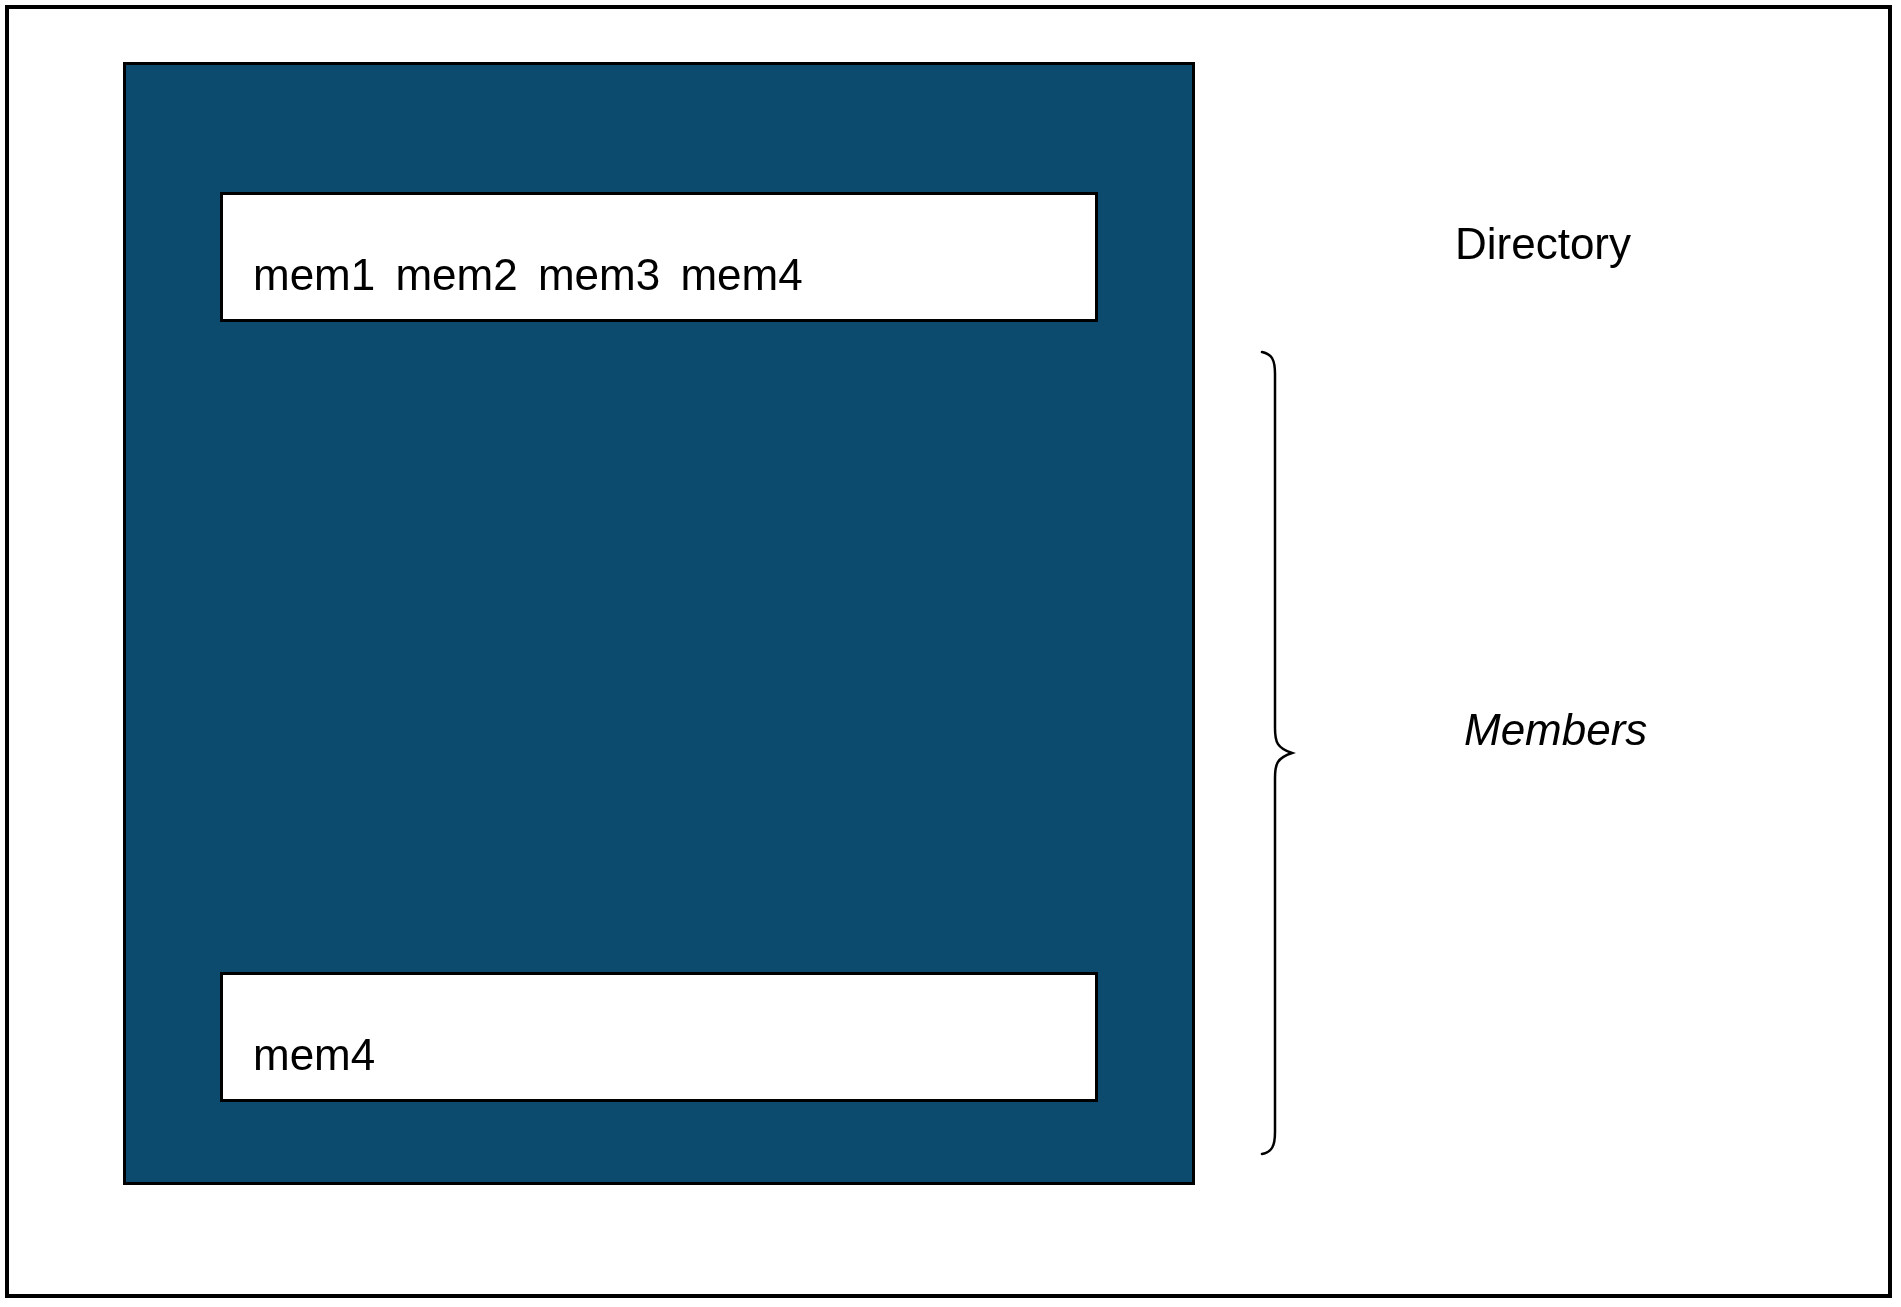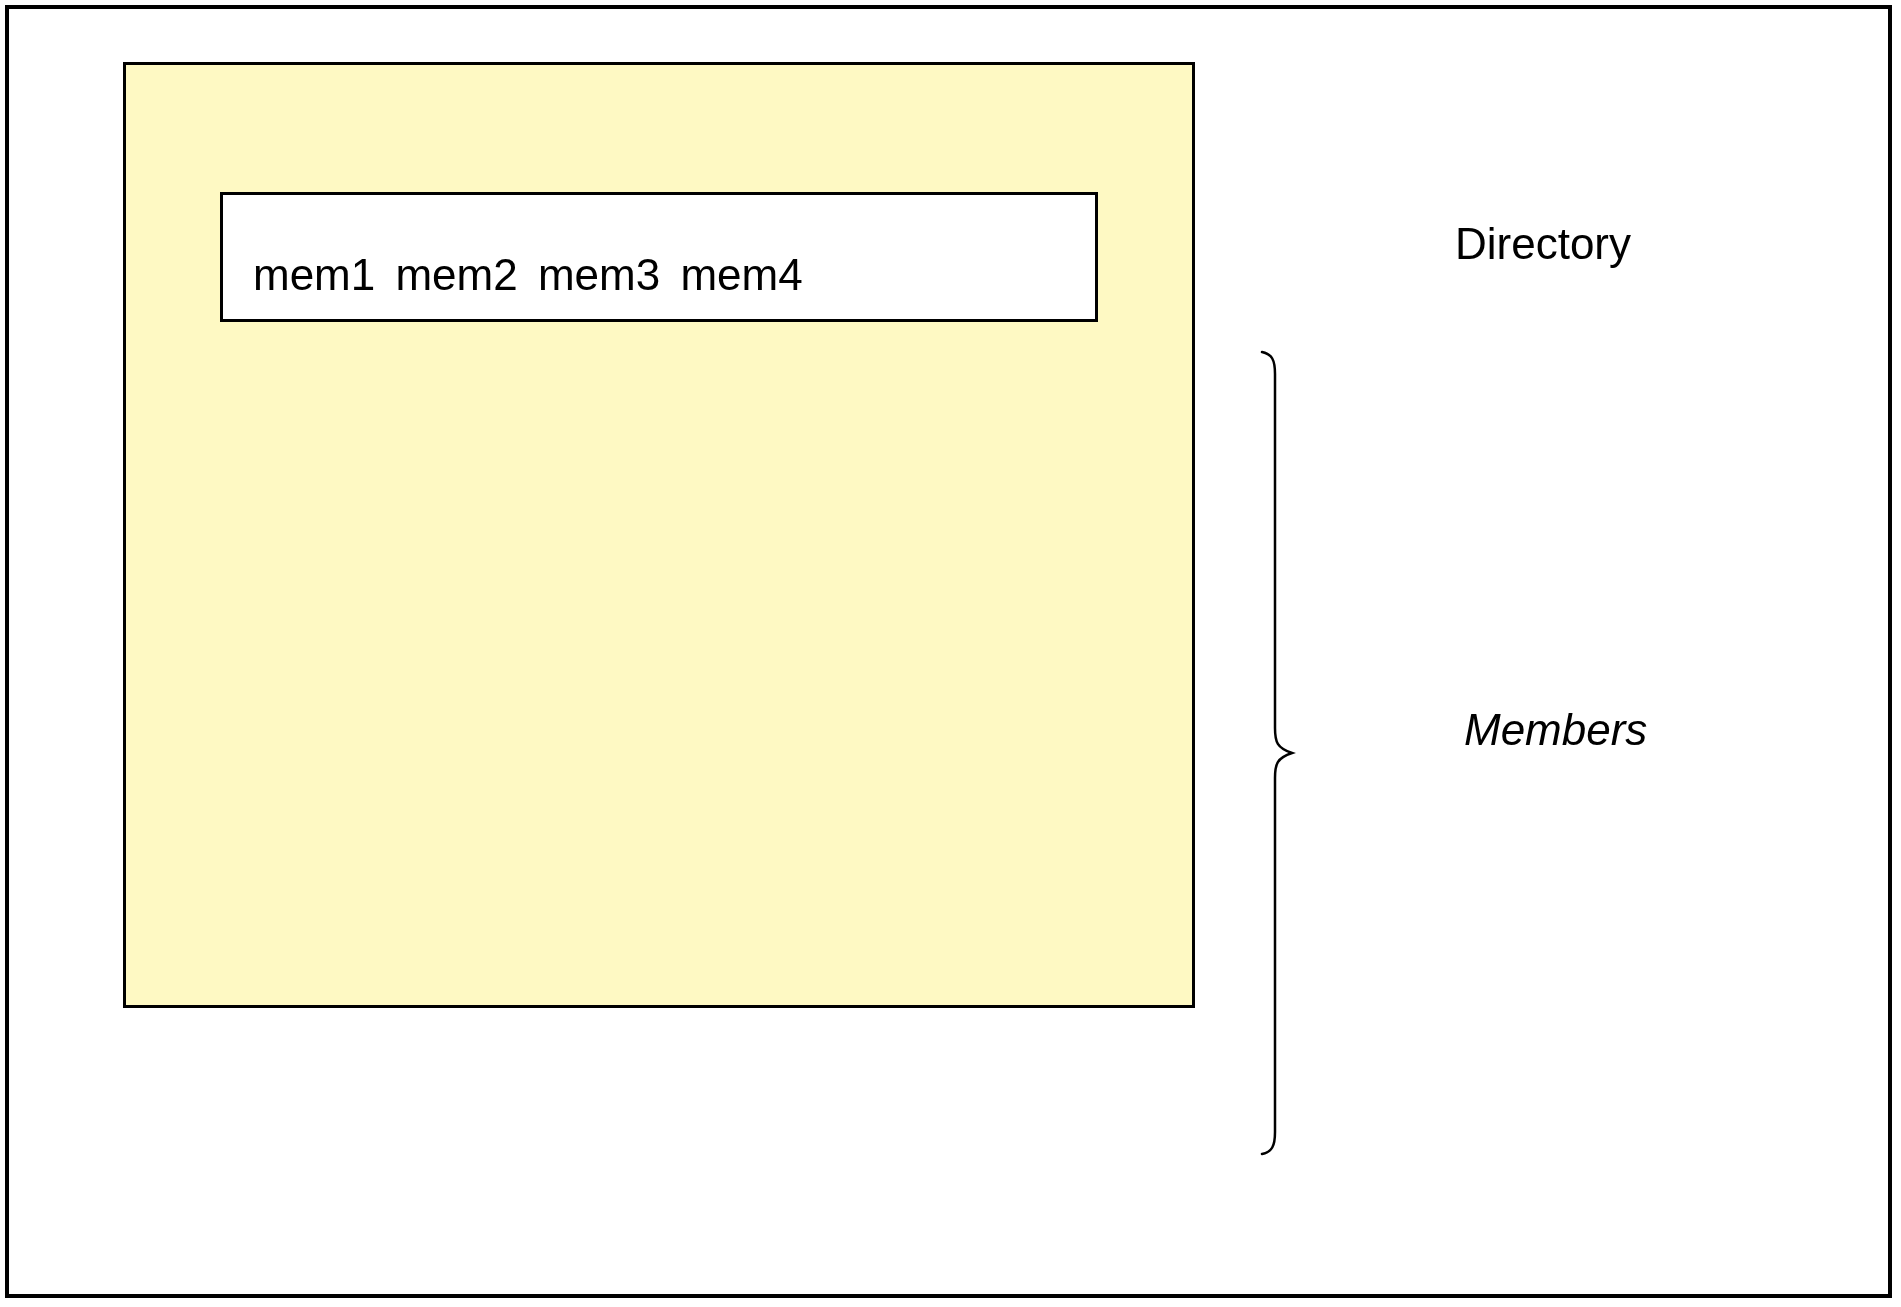--- a/index.html
+++ b/index.html
@@ -23,24 +23,24 @@
     width: 1887px;
     height: 1293px;
     border: 4px solid #000000;
     box-sizing: border-box;
   }
   .dataset-box {
     position: absolute;
     left: 123px;
     top: 62px;
     width: 1072px;
-    height: 946px;
+    height: 1123px;
     border: 3px solid #000000;
     box-sizing: border-box;
-    background: #fef9c3;
+    background: #0c4a6e;
   }
   .record-box {
     position: absolute;
     left: 94px;
     width: 878px;
     height: 130px;
     border: 3px solid #000000;
     box-sizing: border-box;
     background: #ffffff;
   }
@@ -94,20 +94,23 @@
 
   <div class="dataset-box">
 
     <div class="record-box directory-record row-0">
       <span class="label">mem1 mem2 mem3 mem4</span>
     </div>
 
 
 
 
+    <div class="record-box row-4">
+      <span class="label">mem4</span>
+    </div>
 
   </div>
 
   <svg class="members-brace" viewBox="0 0 44 806" preserveAspectRatio="none">
     <path d="M 6 2
              C 16 4, 19 10, 19 24
              L 19 378
              C 19 392, 21 398, 36 403
              C 21 408, 19 414, 19 428
              L 19 782

